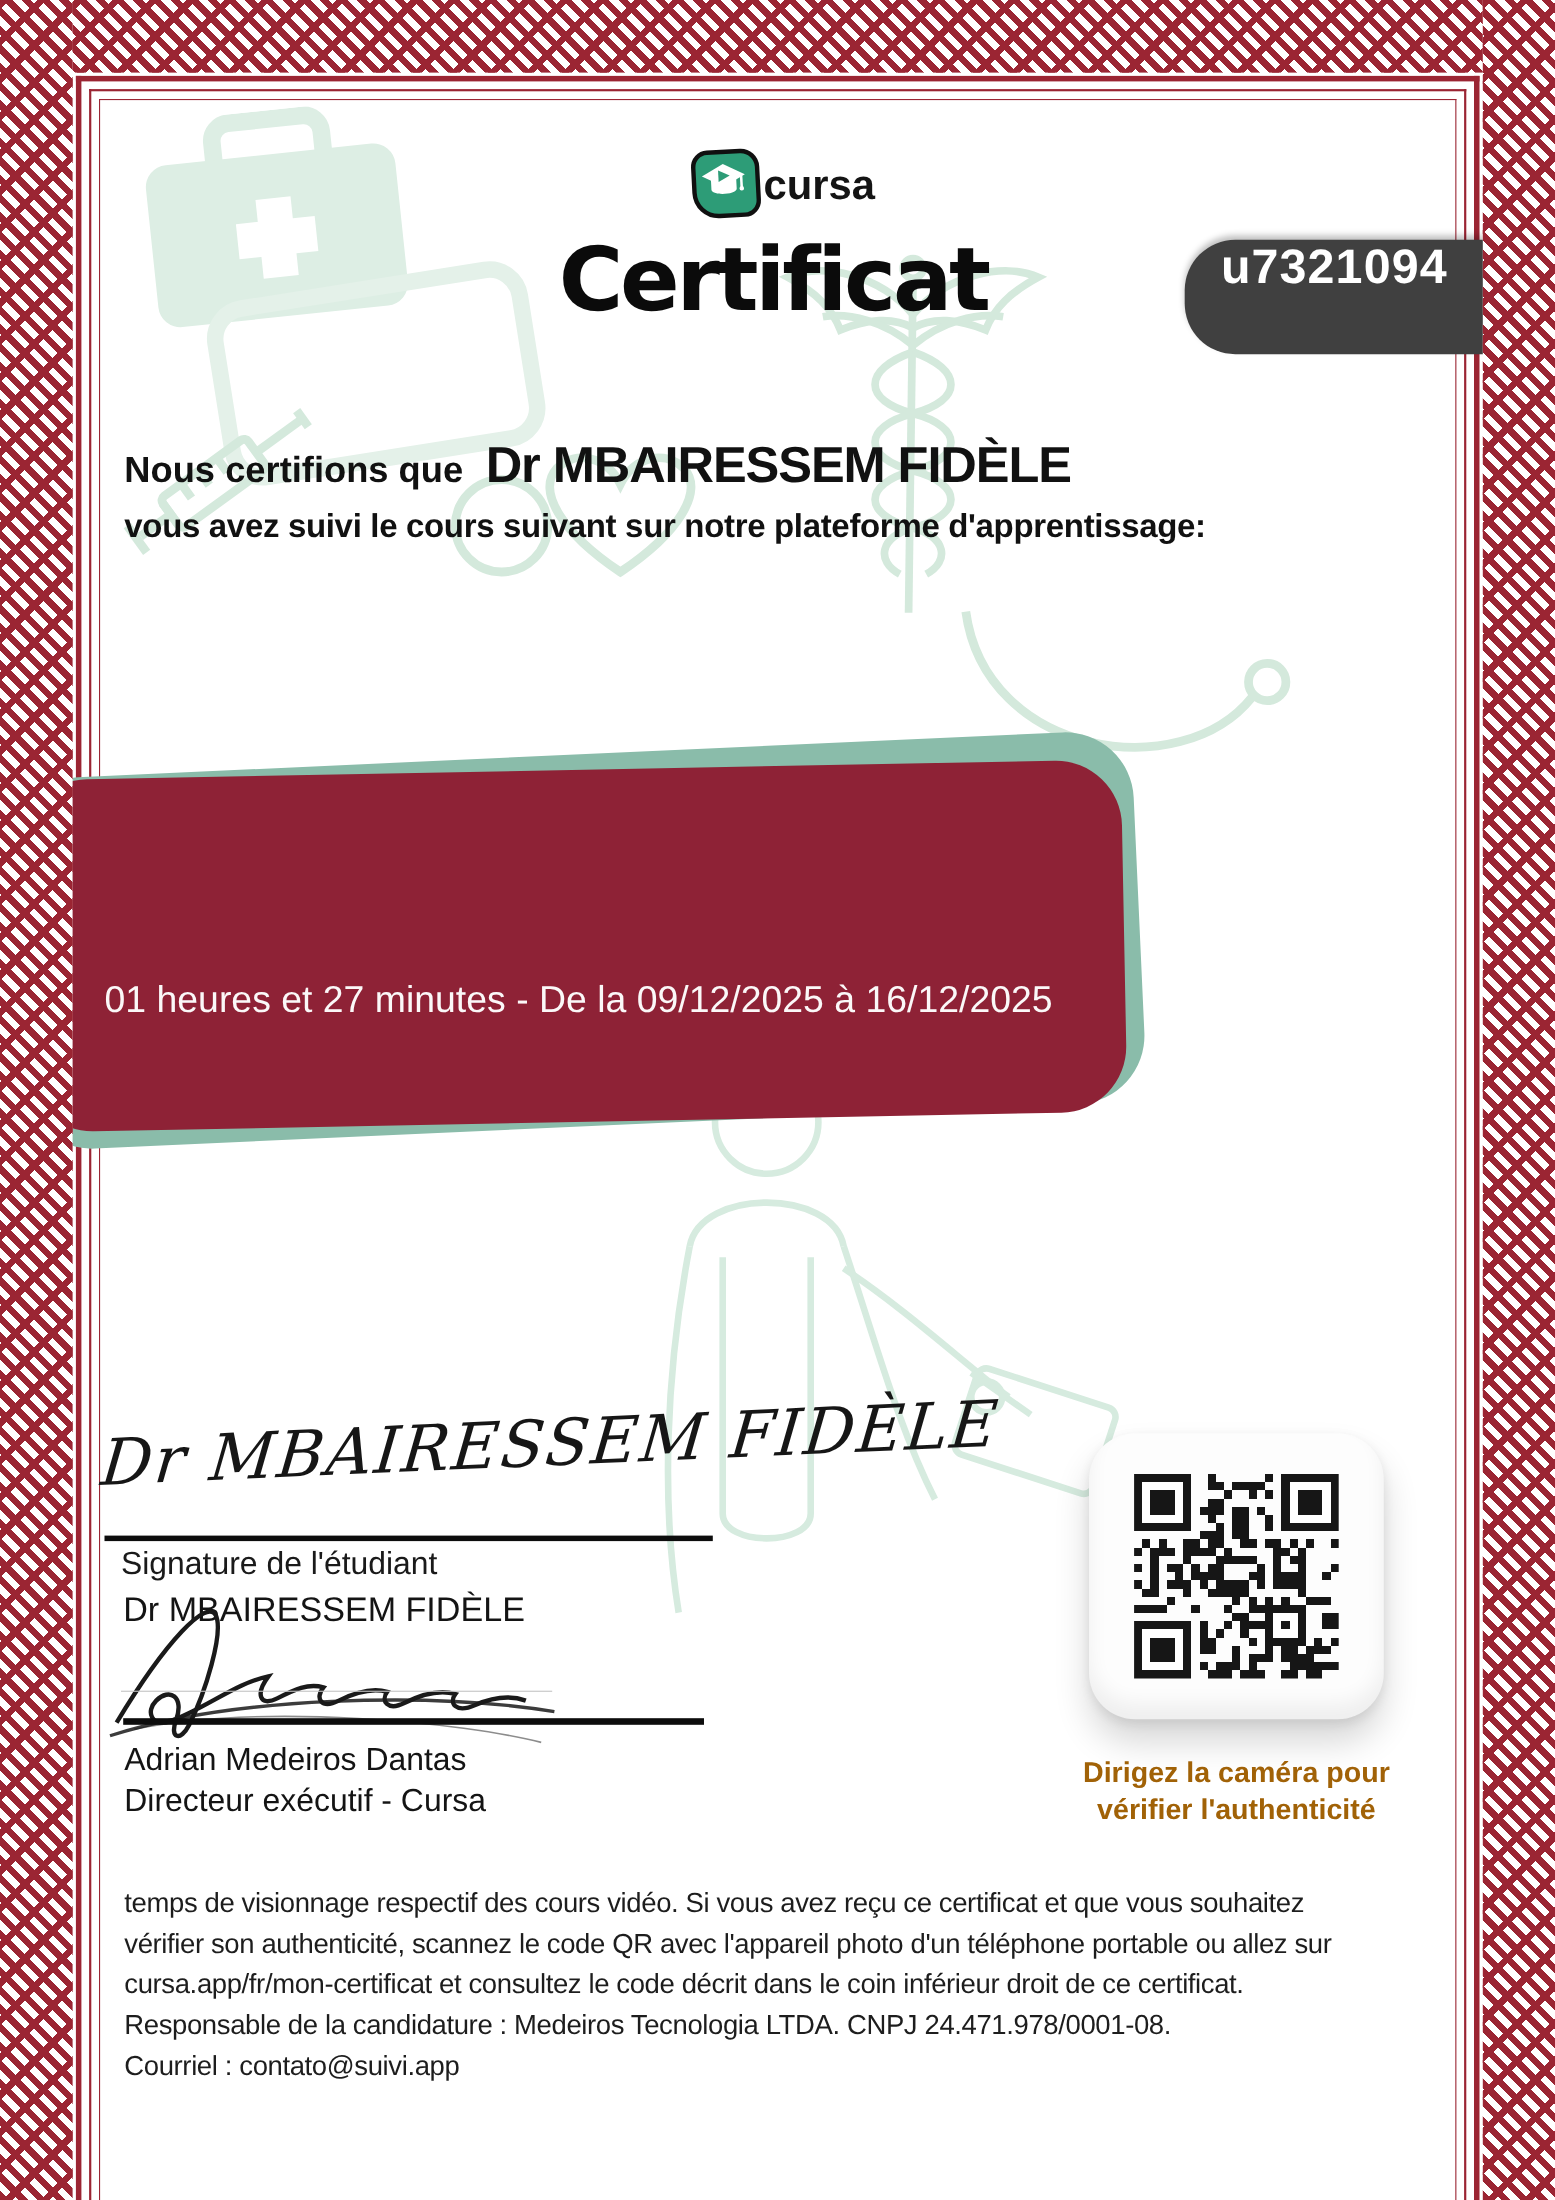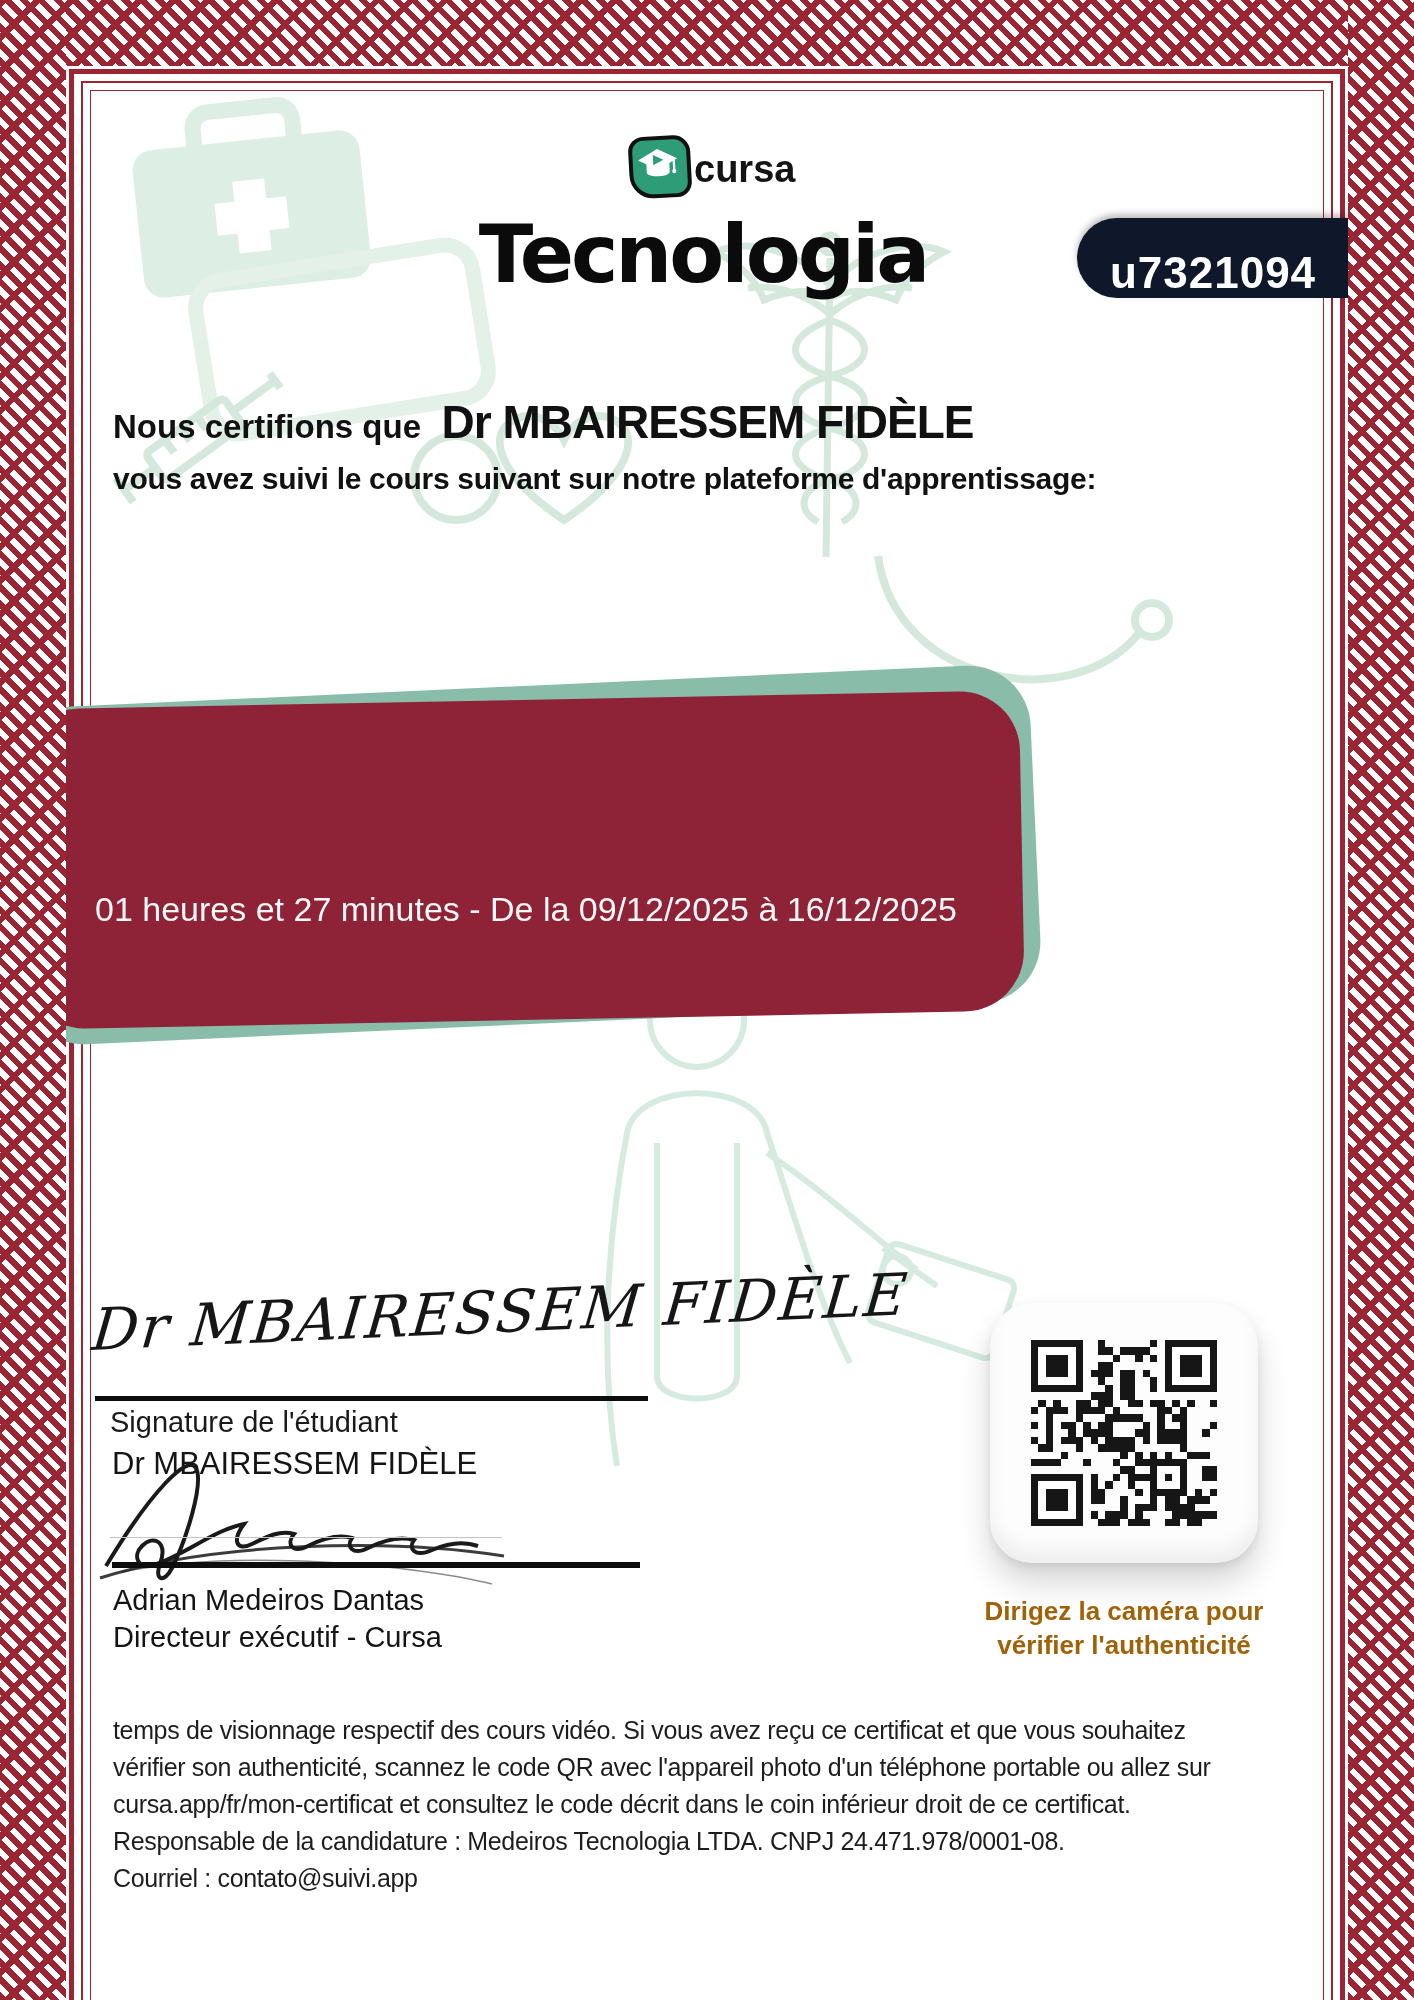--- a/index.html
+++ b/index.html
@@ -17,23 +17,23 @@
   .band-left{left:0;top:0;width:66px;height:2000px;}
   .band-right{left:1348px;top:0;width:66px;height:2000px;}
   .frame{position:absolute;background:#9b2533;z-index:2;}
 
   
   .logo-icon{left:629px;top:136px;width:54px;height:54px;background:#2d9c77;
              border:4px solid #101010;border-radius:15px 17px 15px 24px;transform:rotate(-3deg);z-index:5;}
   .brand{left:694px;top:148px;font-size:38px;font-weight:700;letter-spacing:0;color:#141414;z-index:5;}
   .title{left:703px;top:208px;transform:translateX(-50%);font-family:"DejaVu Sans",sans-serif;
          font-size:80px;font-weight:700;letter-spacing:-3px;color:#0b0b0b;z-index:5;white-space:nowrap;}
-  .badge{left:1077px;top:218px;width:272px;height:80px;background:#0f172a;z-index:4;
+  .badge{left:1077px;top:218px;width:272px;height:104px;background:#404040;z-index:4;
          border-radius:46px 0 0 46px;box-shadow:0 -4px 6px rgba(0,0,0,.25);
-         display:flex;align-items:flex-end;justify-content:center;}
+         display:flex;align-items:flex-start;justify-content:center;}
   .badge span{color:#fff;font-size:44px;font-weight:700;letter-spacing:1px;}
 
   
   .intro1{left:113px;top:395px;z-index:5;white-space:nowrap;}
   .intro1 .prefix{font-size:33px;font-weight:700;}
   .intro1 .name{font-size:46px;font-weight:700;margin-left:16px;letter-spacing:-1px;}
   .intro2{left:113px;top:462px;font-size:30px;font-weight:700;letter-spacing:-.3px;z-index:5;white-space:nowrap;}
 
   
   .banner-wrap{left:22px;top:700px;width:1000px;height:320px;z-index:3;}
@@ -166,21 +166,21 @@
   <div class="abs logo-icon">
     <svg width="46" height="46" viewBox="0 0 40 40" style="margin:2px 0 0 2px;">
       <path d="M20 6 L37 15 L20 24 L3 15 Z" fill="#ffffff"></path>
       <path d="M10 18 v8 c0 5 20 5 20 0 v-8 l-10 5 Z" fill="#ffffff"></path>
       <path d="M16 11 L25 15.5 L16 20 Z" fill="#2d9c77"></path>
       <path d="M34 16 v9" stroke="#ffffff" stroke-width="2"></path>
       <circle cx="34" cy="26" r="1.8" fill="#ffffff"></circle>
     </svg>
   </div>
   <div class="abs brand">cursa</div>
-  <div class="abs title">Tecnologia</div>
+  <div class="abs title">Certificat</div>
   <div class="abs badge">
     <span>u7321094</span>
   </div>
 
   <div class="abs intro1">
     <span class="prefix">Nous certifions que</span>
     <span class="name">Dr MBAIRESSEM FIDÈLE</span>
   </div>
   <div class="abs intro2">vous avez suivi le cours suivant sur notre plateforme d'apprentissage:</div>
 

